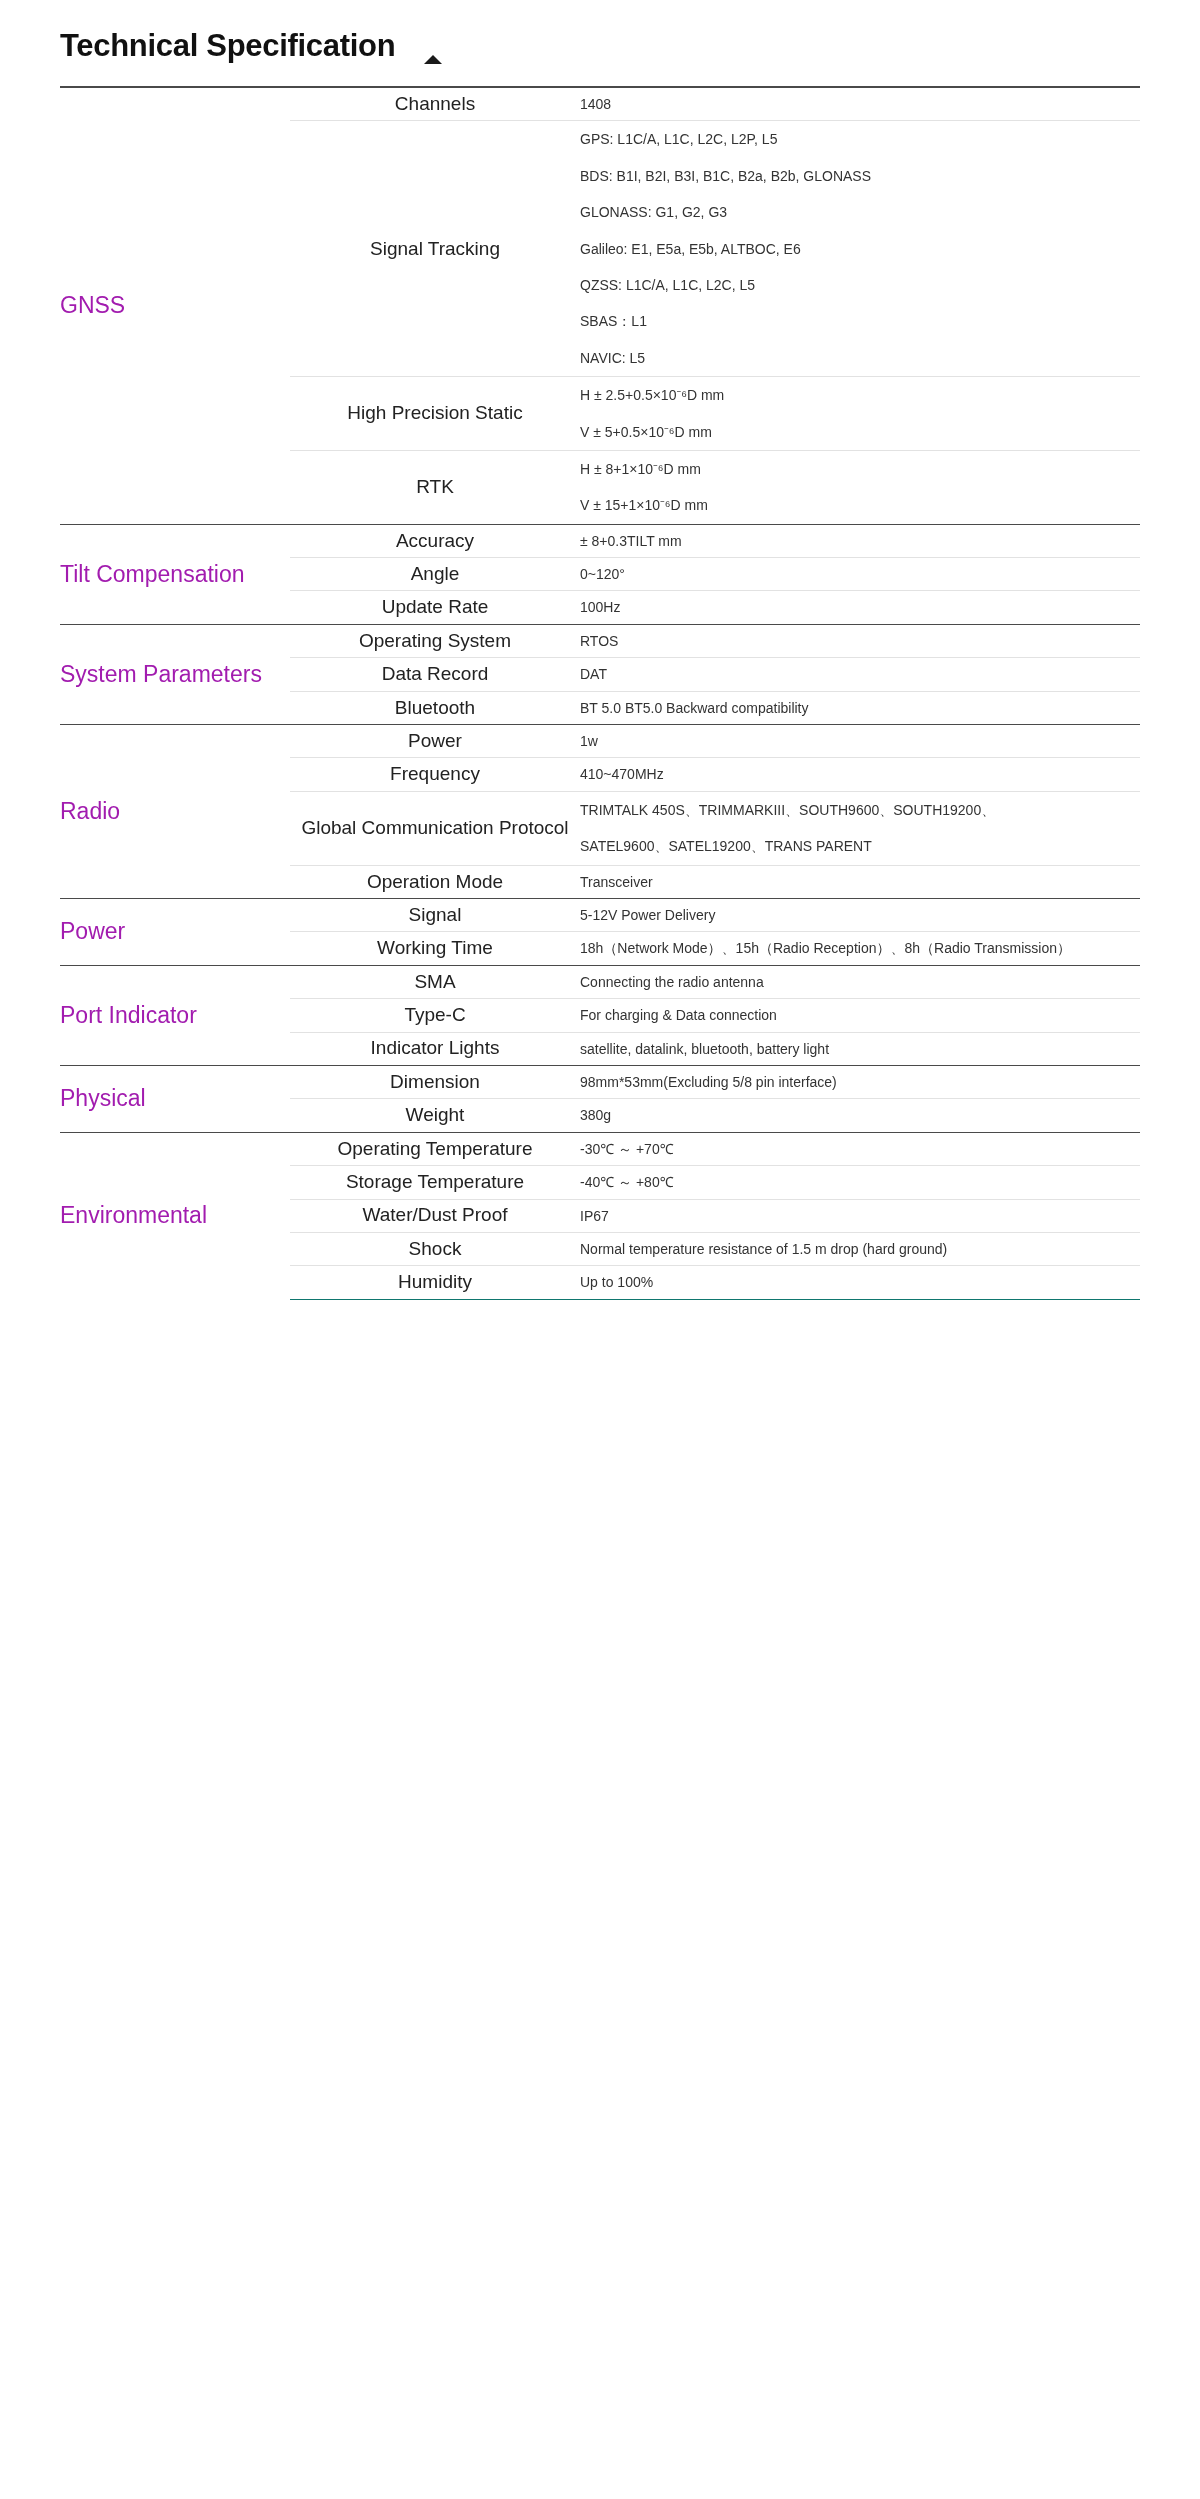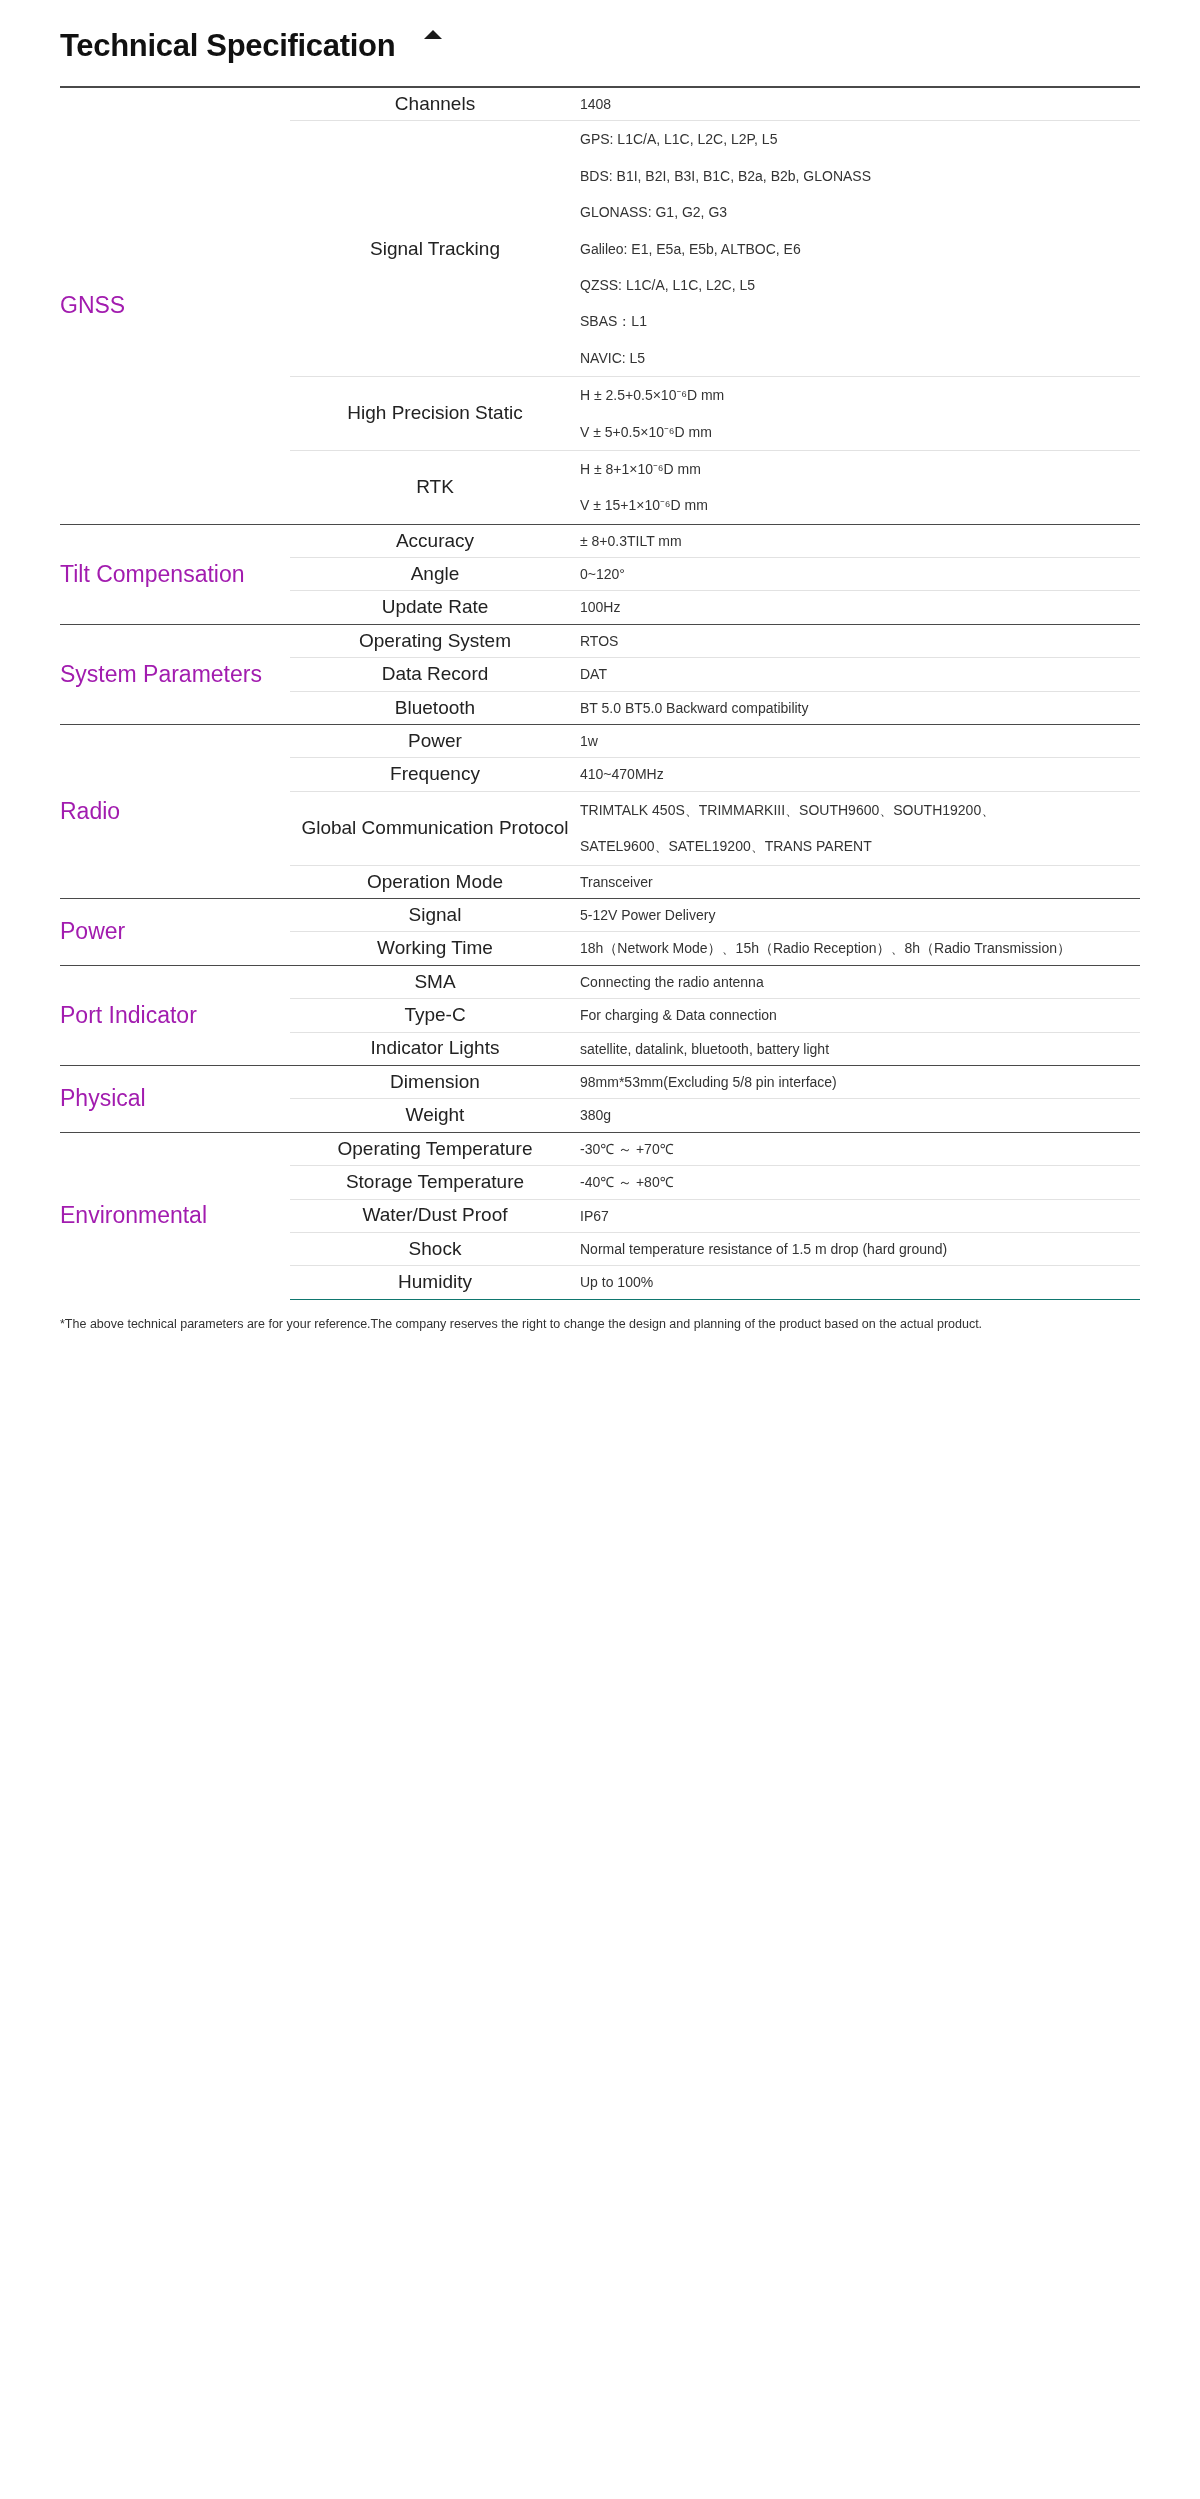--- a/index.html
+++ b/index.html
@@ -12,21 +12,21 @@
     color: #1a1a1a;
     width: 1200px;
   }
   .page {
     width: 1200px;
     box-sizing: border-box;
     padding: 0 60px;
   }
   .spec-header {
     display: flex;
-    align-items: flex-start;
+    align-items: flex-end;
     gap: 29px;
     padding: 28px 0 22px 0;
   }
   .spec-title {
     font-size: 31px;
     font-weight: bold;
     letter-spacing: -0.3px;
     color: #111111;
   }
   .caret {
@@ -282,15 +282,14 @@
         </tr>
         <tr>
           <td class="param-cell border-top-light border-bottom-dark">Humidity</td>
           <td class="value-cell border-top-light border-bottom-dark">
             <div class="vline">Up to 100%</div>
           </td>
         </tr>
       </tbody>
   </table>
 
-  <div class="footnote">*The above technical parameters are for your reference.The company reserves the right to change the design and planning of the product based on the actual product.</div>
 
 </div>
 
 </body></html>

